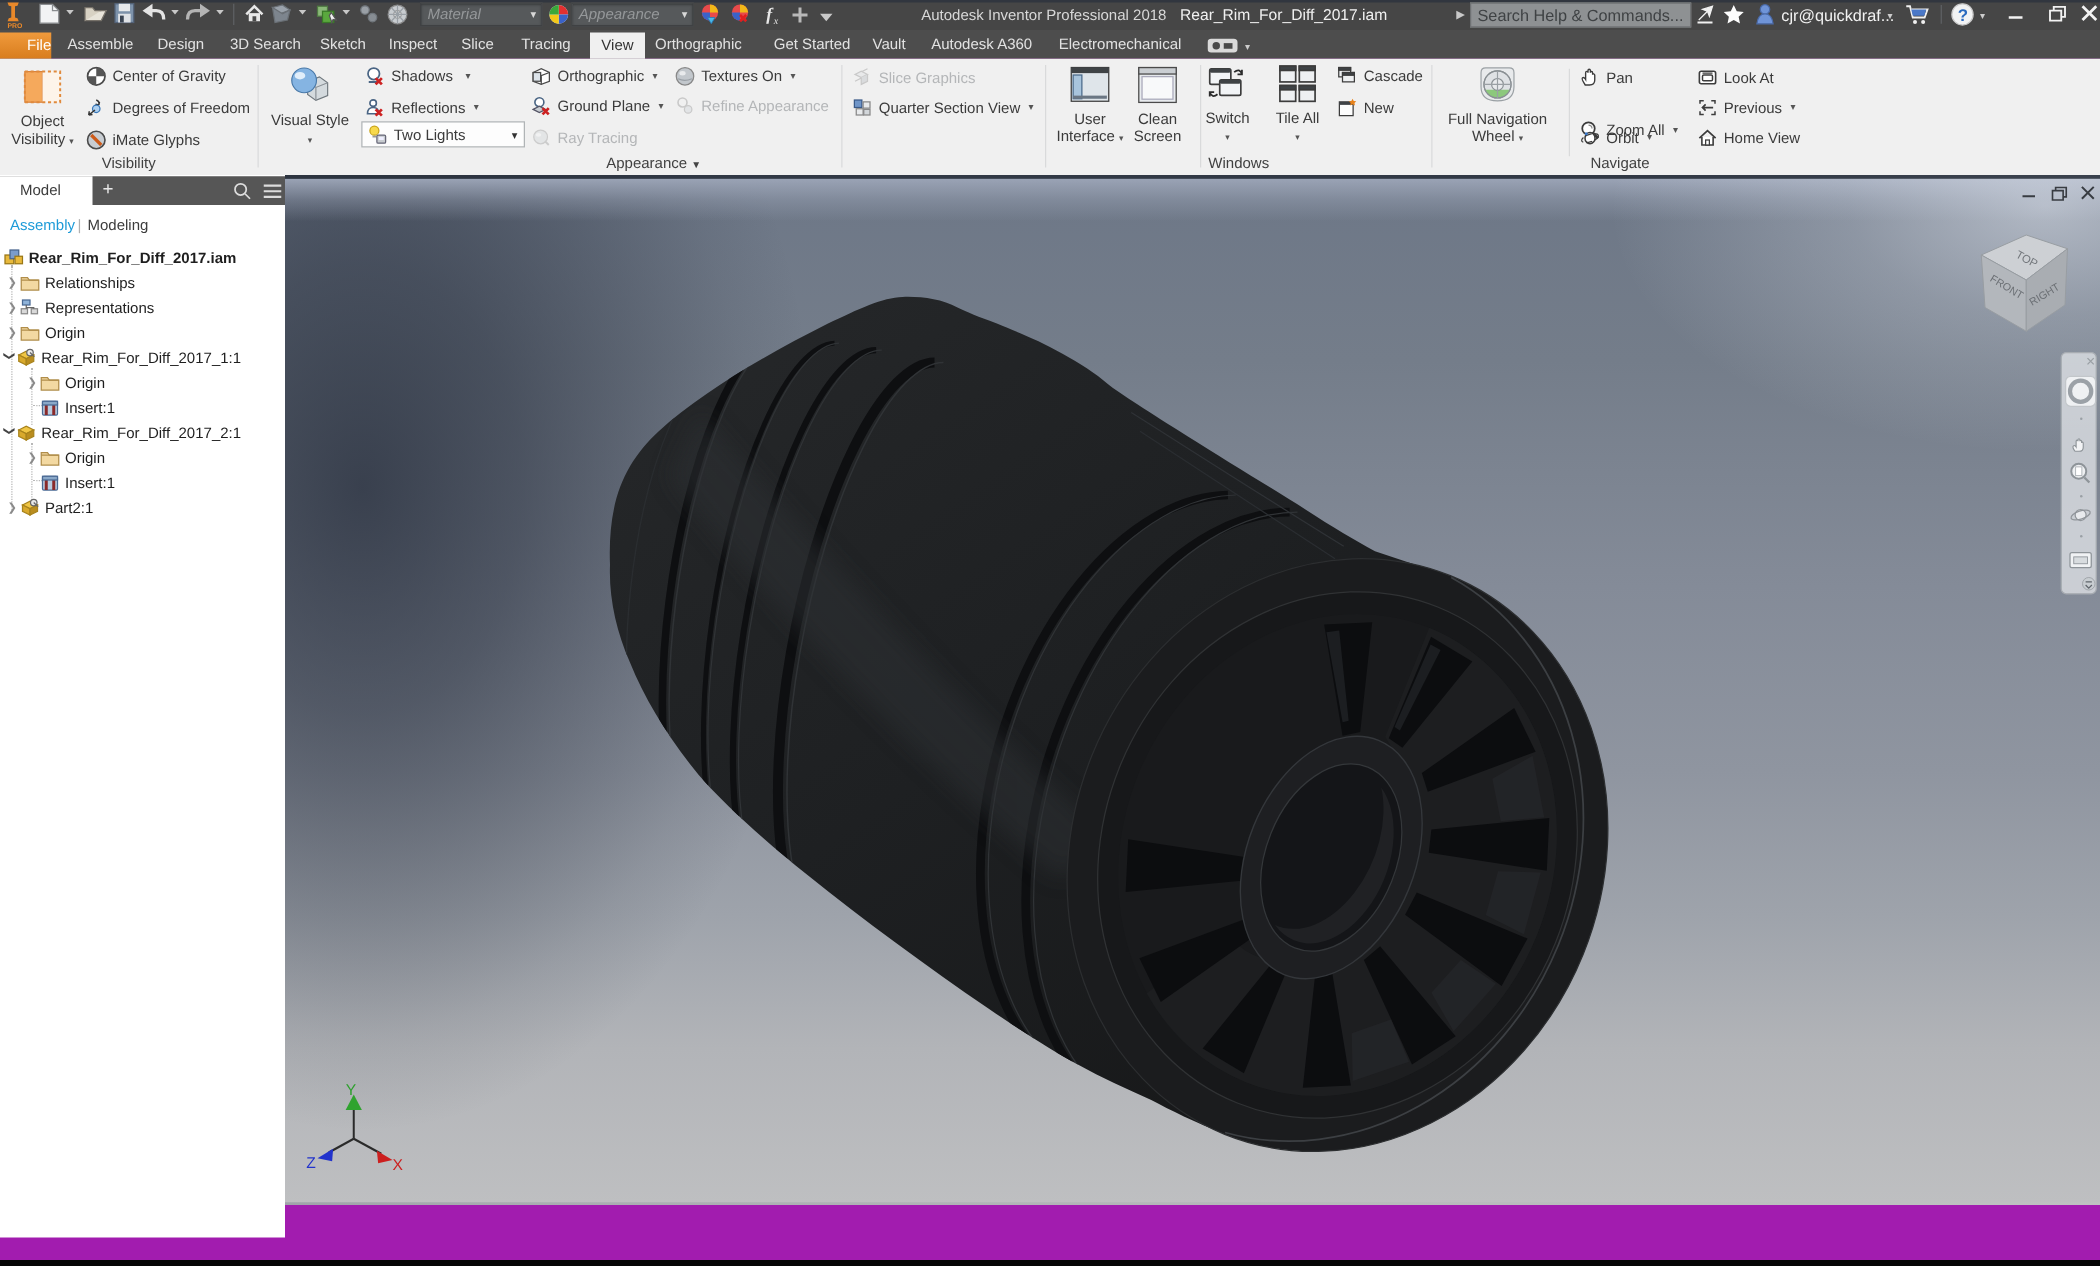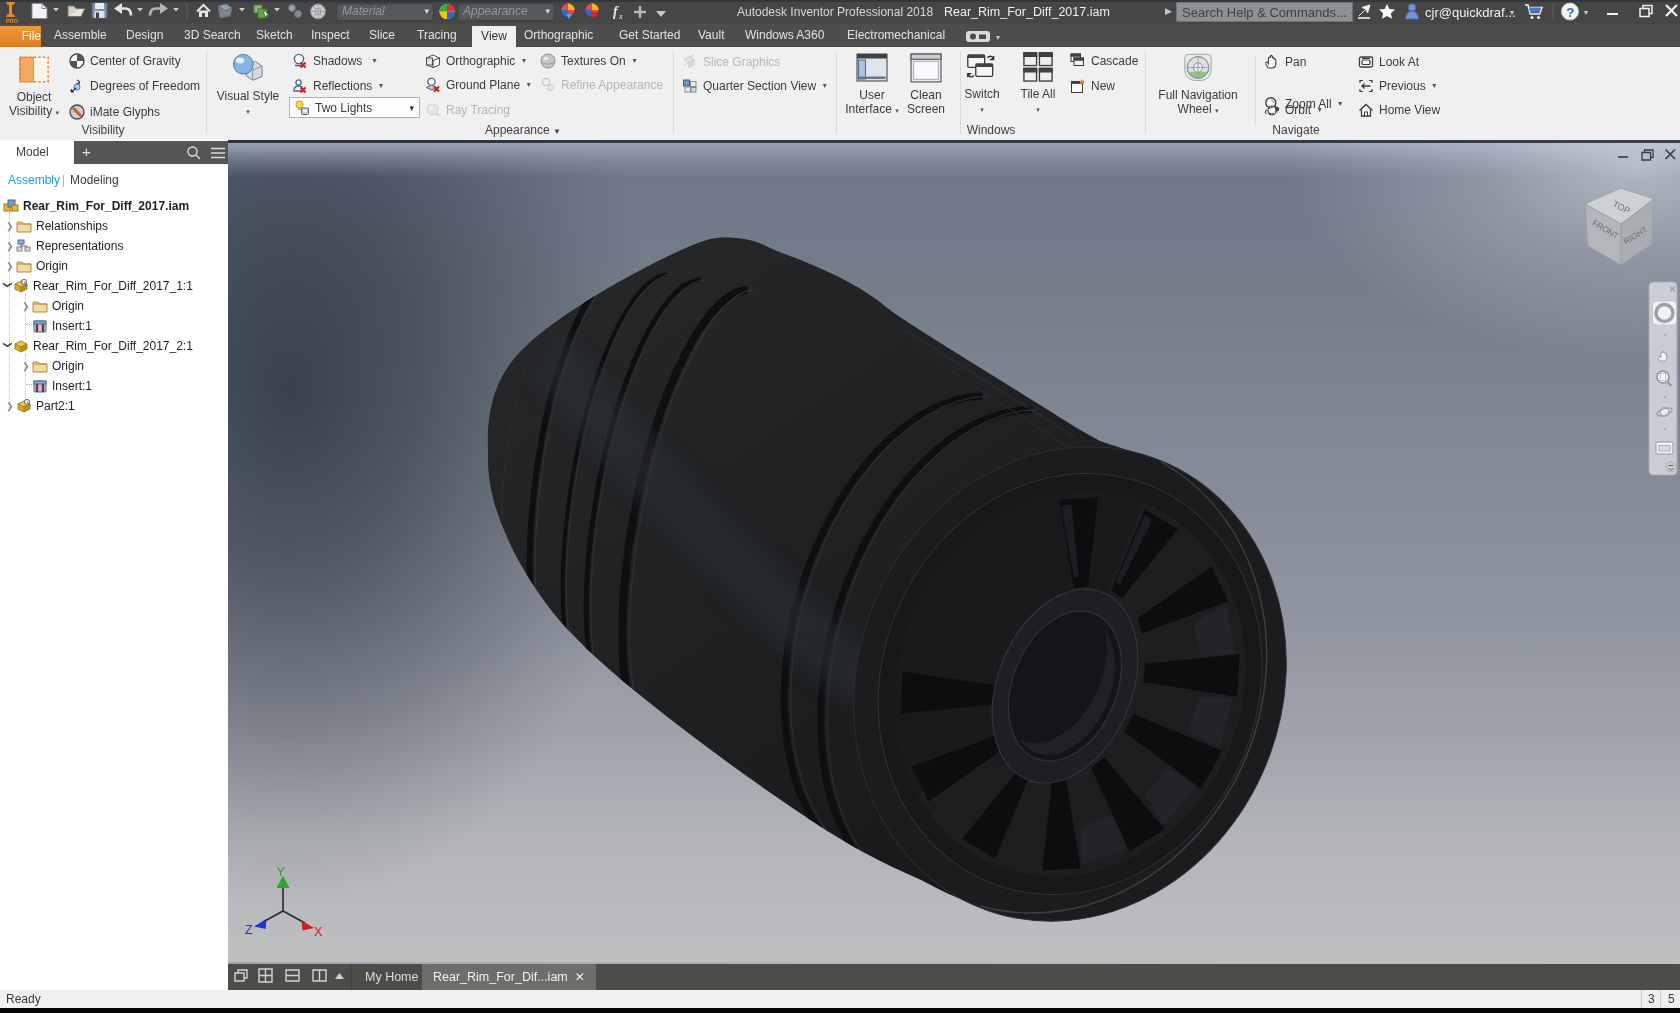--- a/index.html
+++ b/index.html
@@ -163,21 +163,21 @@
   <div class="rtab" style="left:126px">Design</div>
   <div class="rtab" style="left:184px">3D Search</div>
   <div class="rtab" style="left:256px">Sketch</div>
   <div class="rtab" style="left:311px">Inspect</div>
   <div class="rtab" style="left:369px">Slice</div>
   <div class="rtab" style="left:417px">Tracing</div>
   <div class="rtab active" style="left:472px;width:44px;text-align:center">View</div>
   <div class="rtab" style="left:524px">Orthographic</div>
   <div class="rtab" style="left:619px">Get Started</div>
   <div class="rtab" style="left:698px">Vault</div>
-  <div class="rtab" style="left:745px">Windows A360</div>
+  <div class="rtab" style="left:745px">Autodesk A360</div>
   <div class="rtab" style="left:847px">Electromechanical</div>
   <svg class="abs" style="left:966px;top:4px" width="46" height="16" viewBox="0 0 46 16">
         <rect x="0" y="3" width="24" height="11" rx="3" fill="#dadada"></rect>
         <circle cx="7" cy="8.5" r="3" fill="#4a4a4a"></circle>
         <rect x="13" y="6.5" width="7" height="4.5" fill="#4a4a4a"></rect>
         <text x="30" y="12" font-size="8" fill="#ccc">▾</text>
       </svg>
 </div>
 <div id="ribbon">
   <div class="gsep" style="left:206px"></div>
@@ -688,32 +688,14 @@
       <text x="245" y="934" font-size="12.5" fill="#2233cc" stroke="none" font-family="Liberation Sans">Z</text>
     </g>
 
     <g stroke="#383c42" stroke-width="1.6" fill="none">
       <path d="M1618 157 h10"></path>
       <path d="M1642 152.5 h8.5 v7.5 h-8.5 z M1644.5 152.5 v-2.5 h8.5 v7.5 h-2.5" stroke-width="1.3"></path>
       <path d="M1665.5 149.5 l9.5 9.5 M1675 149.5 l-9.5 9.5"></path>
     </g>
   </svg>
 </div>
-<div id="doctabs">
-  <div style="position:absolute;left:123px;top:0;width:1px;height:26px;background:#403f3c"></div>
-  <svg class="abs" style="left:6px;top:4px" width="110" height="18" viewBox="0 0 110 18" fill="none" stroke="#d4d4d4" stroke-width="1.4">
-    <path d="M1 5 h9 v8 h-9 z M4 5 v-3 h9 v8 h-3"></path>
-    <path d="M25 1 h13 v13 h-13 z M31.5 1 v13 M25 7.5 h13"></path>
-    <path d="M52 2 h13 v11 h-13 z M52 7.5 h13"></path>
-    <path d="M79 2 h13 v11 h-13 z M85.5 2 v11"></path>
-    <path d="M101 11 l4.5 -6 l4.5 6 z" fill="#cfcfcf" stroke="none"></path>
-  </svg>
-  <div class="dtab" style="left:126px">My Home</div>
-  <div class="dtab" style="left:194px;background:#6e6d6a;color:#f2f2f2">Rear_Rim_For_Dif...iam &nbsp;<span style="font-size:12px">✕</span></div>
-</div>
-<div id="status"><span style="padding-left:6px">Ready</span>
-  <span style="position:absolute;left:1641px;top:0;width:1px;height:18px;background:#c8c8c8"></span>
-  <span style="position:absolute;left:1648px">3</span>
-  <span style="position:absolute;left:1660px;top:0;width:1px;height:18px;background:#c8c8c8"></span>
-  <span style="position:absolute;left:1668px">5</span>
-</div>
 <div id="blackstrip"></div>
 
 </div>
 </body></html>

